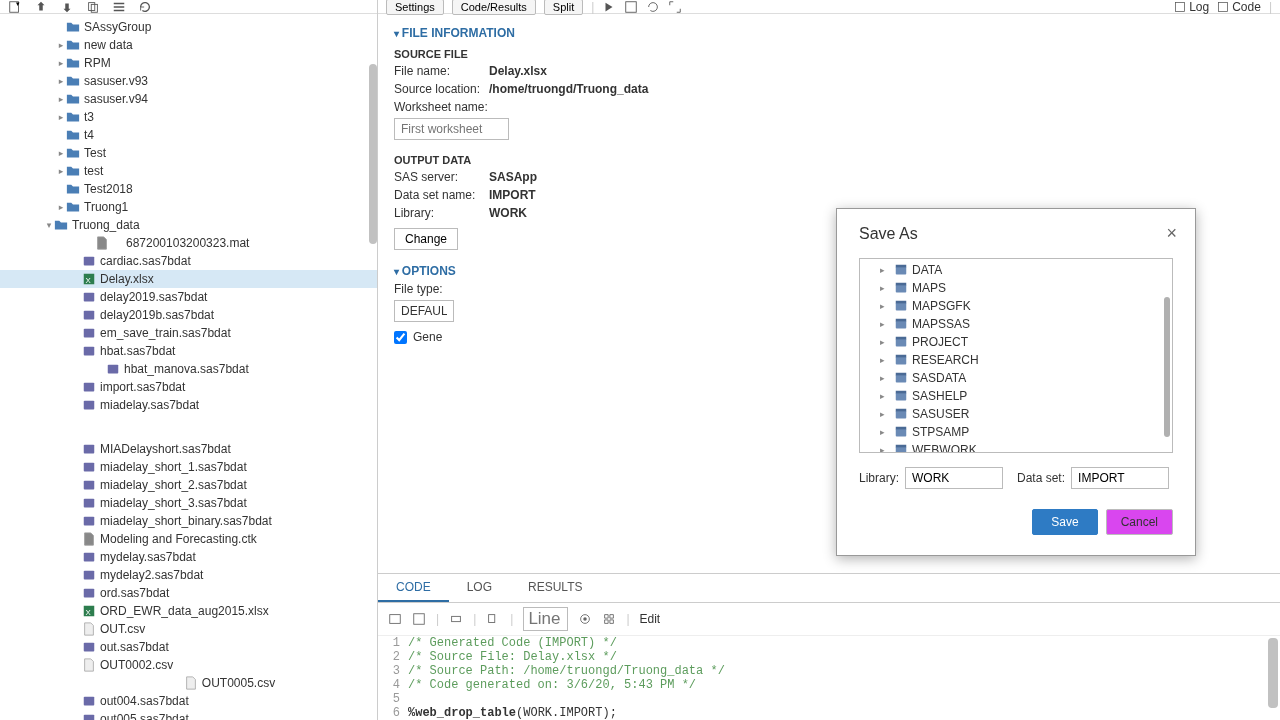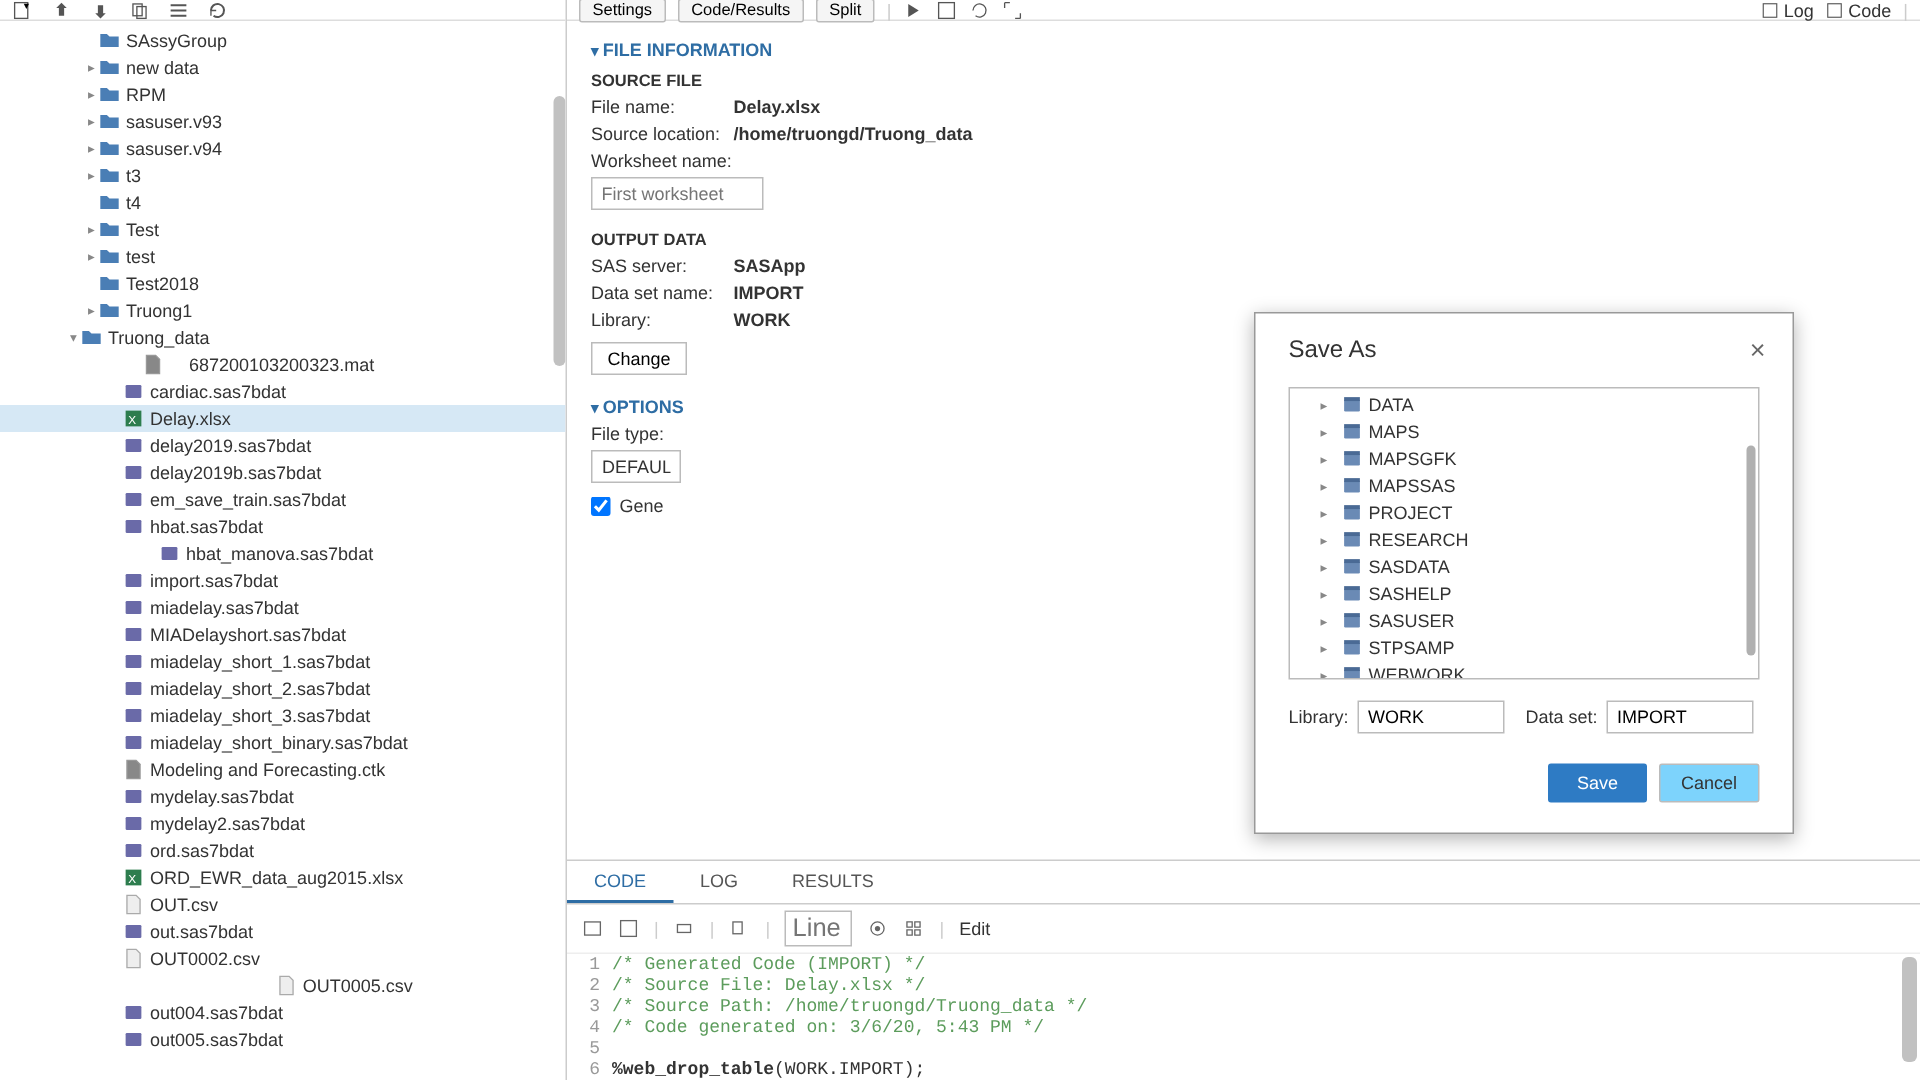--- a/index.html
+++ b/index.html
@@ -54,21 +54,21 @@
 .lib-list { border: 1px solid #bbb; height: 195px; overflow-y: auto; position: relative; padding: 2px 0; }
 .lib-item { display: flex; align-items: center; padding: 1px 0 1px 20px; cursor: pointer; height: 18px; }
 .lib-toggle { width: 10px; font-size: 9px; color: #888; }
 .lib-icon { width: 14px; height: 14px; margin: 0 4px; }
 .lib-label { font-size: 12px; }
 .lib-scroll { position: absolute; right: 2px; top: 38px; width: 6px; height: 140px; background: #b0b0b0; border-radius: 3px; }
 .modal-fields { display: flex; align-items: center; gap: 6px; margin-top: 14px; }
 .modal-fields input { border: 1px solid #bbb; padding: 3px 6px; font-size: 12px; }
 .modal-footer { display: flex; justify-content: flex-end; gap: 8px; padding: 10px 22px 20px; }
 .btn-primary { background: #2e7bc4; color: #fff; border: 1px solid #2e7bc4; padding: 5px 18px; font-size: 12px; cursor: pointer; border-radius: 2px; }
-.btn-secondary { background: #7dd3fc; color: #333; border: 1px solid #bbb; padding: 5px 14px; font-size: 12px; cursor: pointer; border-radius: 2px; }
+.btn-secondary { background: #d946ef; color: #333; border: 1px solid #bbb; padding: 5px 14px; font-size: 12px; cursor: pointer; border-radius: 2px; }
 .sub-head { font-weight: bold; font-size: 11px; margin: 8px 0 4px; }
 .line-input { border: 1px solid #bbb; padding: 1px 4px; font-size: 17px; width: 45px; color: #aaa; }
 .sep { color: #ccc; }
 </style>
 </head>
 <body>
 
 <div class="container">
   <div class="sidebar">
     <div class="toolbar">
@@ -244,21 +244,21 @@
           </svg>
           <span class="tree-label">import.sas7bdat</span>
         </div>
         <div class="tree-item" style="padding-left: 72px;">
           <span class="tree-toggle"></span>
           <svg class="tree-icon" viewBox="0 0 16 16">
             <rect x="2" y="3" width="12" height="10" class="sas-icon" rx="1"></rect>
           </svg>
           <span class="tree-label">miadelay.sas7bdat</span>
         </div>
-        <div class="tree-item" style="padding-left: 72px;">
+        <div class="tree-item" style="padding-left: 72px; margin-top: 26px;">
           <span class="tree-toggle"></span>
           <svg class="tree-icon" viewBox="0 0 16 16">
             <rect x="2" y="3" width="12" height="10" class="sas-icon" rx="1"></rect>
           </svg>
           <span class="tree-label">MIADelayshort.sas7bdat</span>
         </div>
         <div class="tree-item" style="padding-left: 72px;">
           <span class="tree-toggle"></span>
           <svg class="tree-icon" viewBox="0 0 16 16">
             <rect x="2" y="3" width="12" height="10" class="sas-icon" rx="1"></rect>

